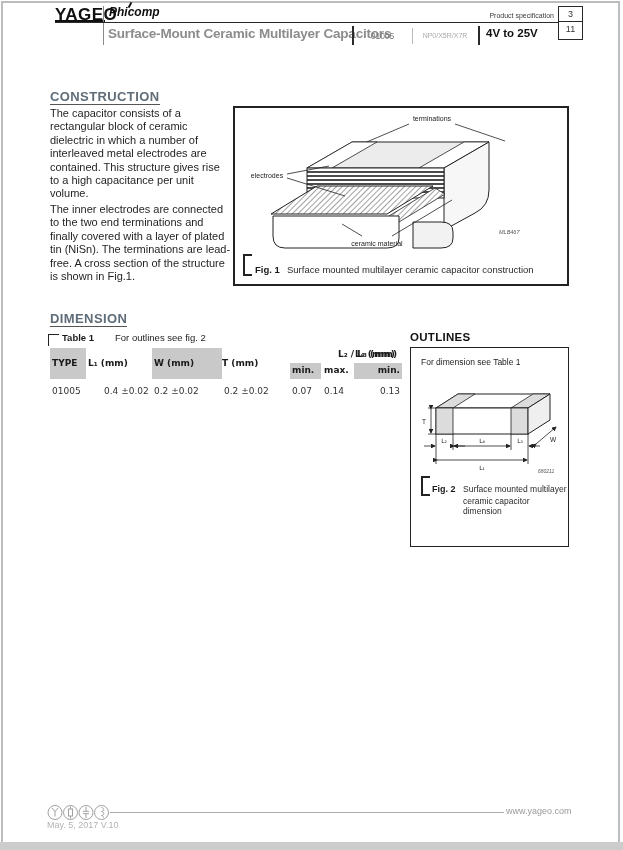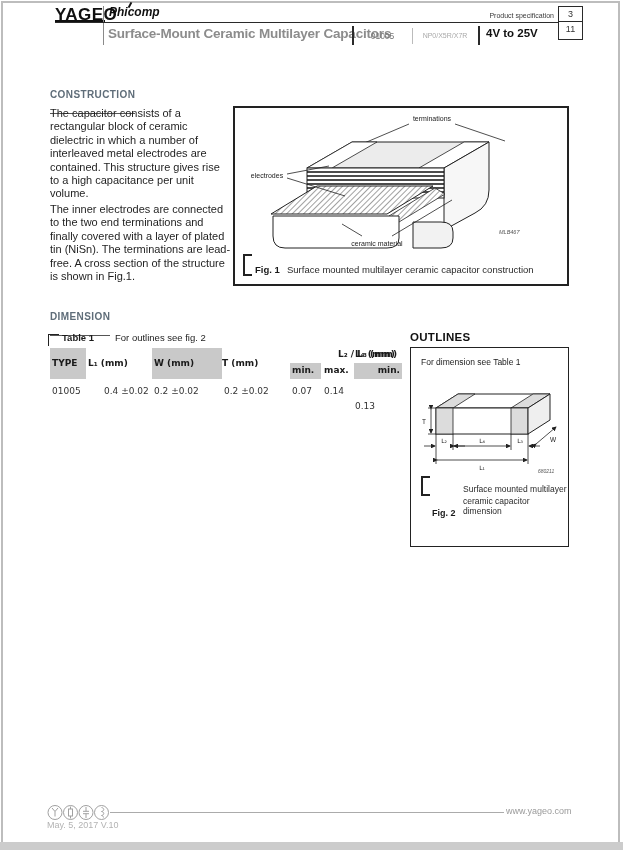--- a/index.html
+++ b/index.html
@@ -25,29 +25,29 @@
   .page-box{left:558px;top:6px;width:25px;height:34px;border:1.5px solid #2a2a2a;box-sizing:border-box;background:#fff;}
   .page-box .pb-top{height:14px;border-bottom:1.5px solid #2a2a2a;text-align:center;font-size:9px;line-height:14px;color:#333;}
   .page-box .pb-bottom{height:14px;text-align:center;font-size:9px;line-height:15px;color:#333;}
   .doc-title{left:108px;top:26px;font-size:13.5px;font-weight:bold;color:#8c8c8c;letter-spacing:-.2px;}
   .sep-dark{width:2px;height:19px;background:#2a2a2a;top:26px;}
   .sep-light{width:1px;height:16px;background:#bbbbbb;top:28px;}
   .cell-size{left:354px;top:31px;width:57px;text-align:center;font-size:8.5px;color:#777;}
   .cell-diel{left:413px;top:32px;width:64px;text-align:center;font-size:7px;color:#a9a9a9;}
   .cell-volt{left:486px;top:27px;font-size:11.5px;font-weight:bold;color:#111;}
   
-  .sec-head{font-size:10px;font-weight:bold;color:#5f6d79;letter-spacing:.4px;
-    border-bottom:1.5px solid #555;padding-bottom:13px;}
+  .sec-head{font-size:13px;font-weight:bold;color:#5f6d79;letter-spacing:.4px;
+    border-bottom:1.5px solid #555;padding-bottom:0;}
   .outlines-head{font-size:11.5px;font-weight:bold;color:#111;letter-spacing:.3px;}
   
   .body-para{width:181px;font-size:11px;line-height:13.4px;color:#1f1f1f;}
   
   .figbox{border:2px solid #222;box-sizing:border-box;background:#fff;}
   .cap-bracket{width:9px;height:22px;border-left:2px solid #222;border-top:2px solid #222;border-bottom:2px solid #222;box-sizing:border-box;}
-  .fig-tag{font-size:9.5px;font-weight:bold;color:#1a1a1a;margin-top:24px;}
+  .fig-tag{font-size:9.5px;font-weight:bold;color:#1a1a1a;}
   .fig-cap{font-size:9.5px;color:#2a2a2a;}
   
   .tbl-bracket{left:48px;top:334px;width:11px;height:12px;border-top:1.5px solid #222;border-left:1.5px solid #222;box-sizing:border-box;}
   .tbl-tag{left:62px;top:332px;font-size:9.5px;font-weight:bold;}
   .tbl-note{left:115px;top:332px;font-size:9.5px;color:#222;}
   .dim-table{left:50px;top:348px;width:352px;height:54px;font-family:"DejaVu Sans",sans-serif;}
   .shade{background:#c9c9c9;}
   .th{font-size:9px;font-weight:bold;color:#1a1a1a;}
   .td{font-size:9px;color:#333;}
   
@@ -160,21 +160,21 @@
   <div class="abs th" style="left:274px;top:17px;">max.</div>
   <div class="abs th" style="left:305px;top:1px;">L₄ (mm)</div>
   <div class="abs th" style="left:305px;top:17px;width:45px;text-align:right;">min.</div>
 
   <div class="abs td" style="left:2px;top:38px;">01005</div>
   <div class="abs td" style="left:38px;top:38px;margin-left:16px;">0.4 ±0.02</div>
   <div class="abs td" style="left:104px;top:38px;">0.2 ±0.02</div>
   <div class="abs td" style="left:174px;top:38px;">0.2 ±0.02</div>
   <div class="abs td" style="left:242px;top:38px;">0.07</div>
   <div class="abs td" style="left:274px;top:38px;">0.14</div>
-  <div class="abs td" style="left:305px;top:38px;width:45px;margin-top:15px;">0.13</div>
+  <div class="abs td" style="left:305px;top:38px;width:45px;text-align:right;">0.13</div>
 </div>
 
 <div class="abs outlines-head" style="left:410px;top:331px;">OUTLINES</div>
 <div class="abs figbox" style="left:410px;top:347px;width:159px;height:200px;border-width:1.5px;">
   <div class="out-note" style="position:absolute;left:10px;top:9px;">For dimension see Table 1</div>
   <svg width="146" height="104" viewBox="0 0 146 104" style="position:absolute;left:5px;top:24px;">
     <defs>
       <marker id="ma" markerWidth="6" markerHeight="6" refX="5" refY="3" orient="auto">
         <path d="M0,0 L6,3 L0,6 Z" fill="#222"></path>
       </marker>

